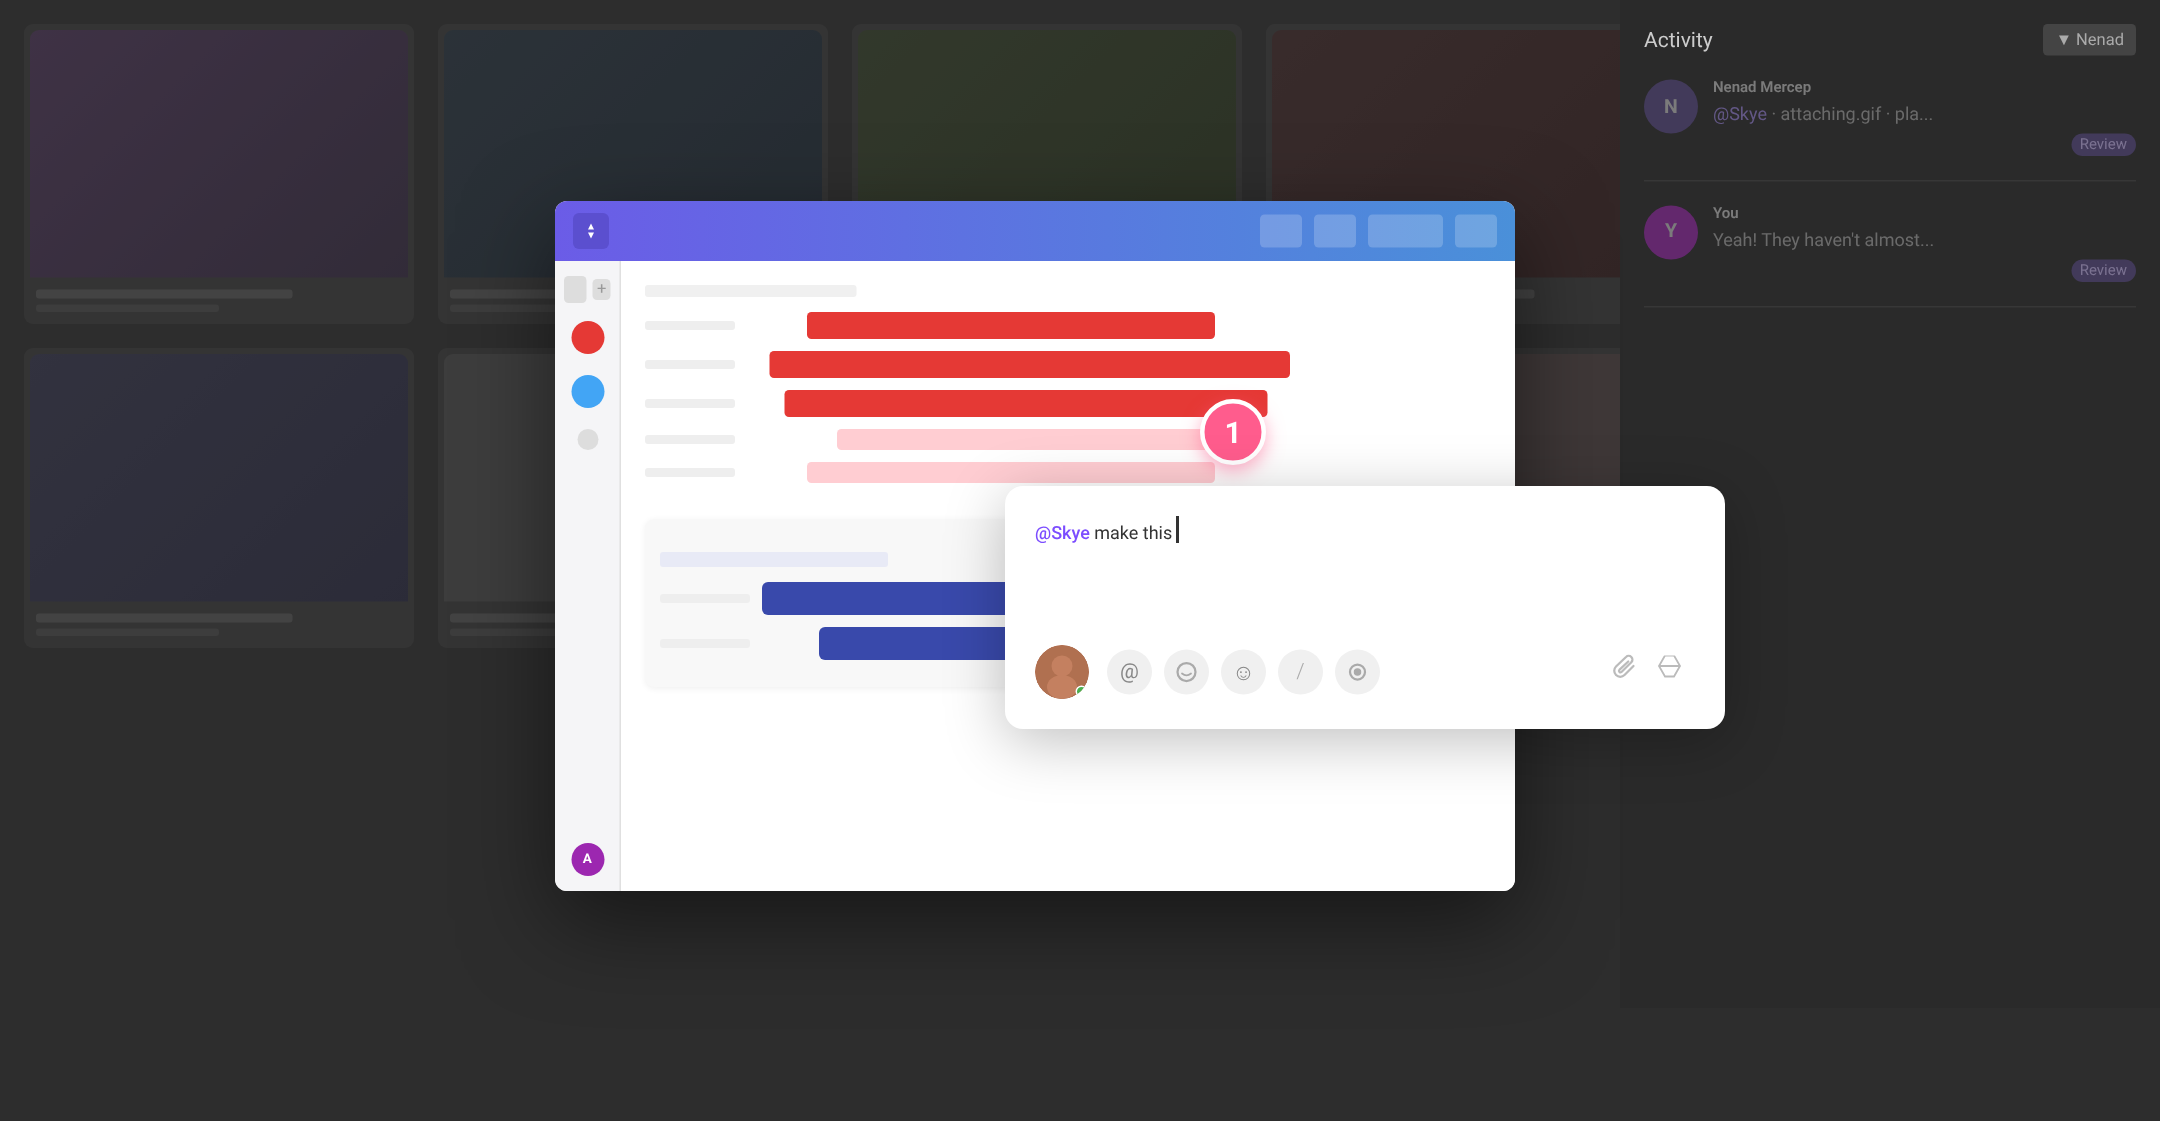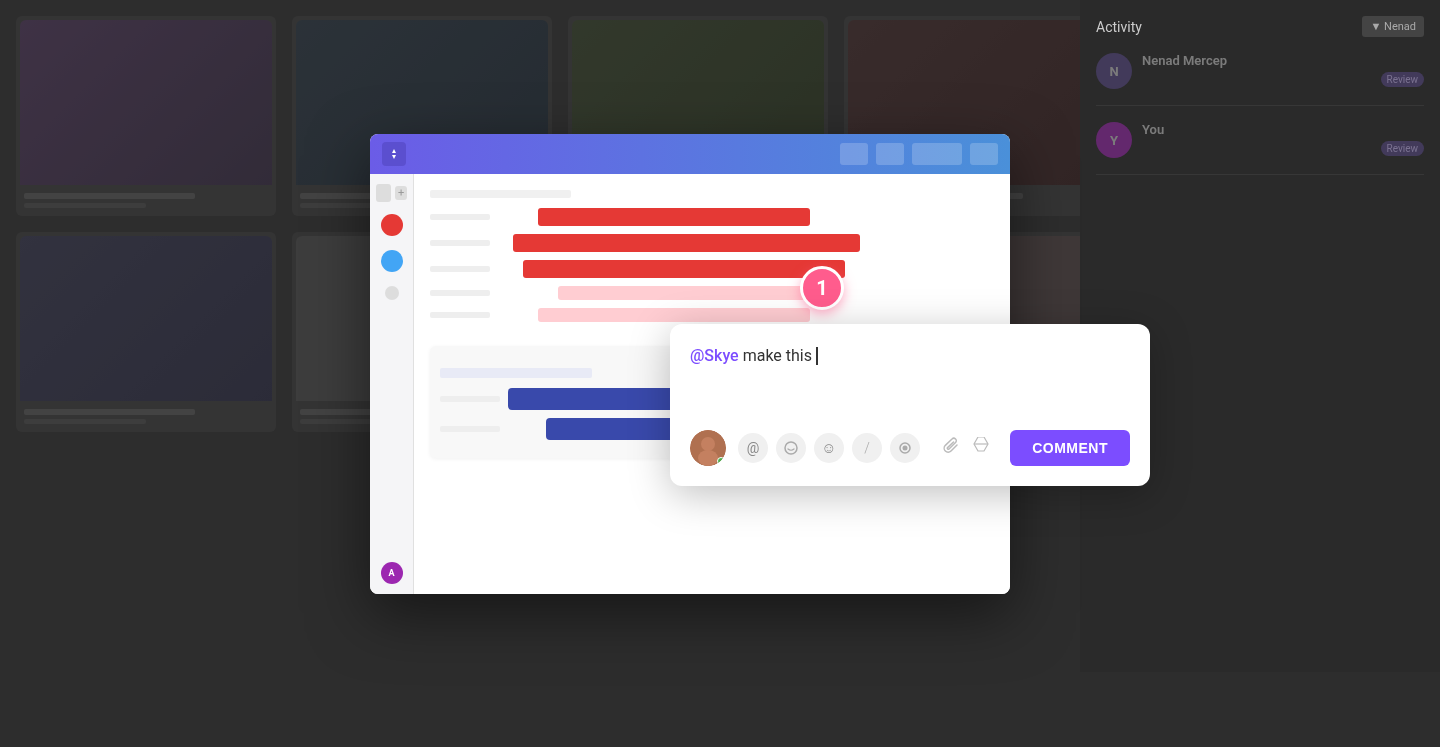--- a/index.html
+++ b/index.html
@@ -63,21 +63,21 @@
       justify-content: center;
       font-size: 13px;
       color: #ccc;
       font-weight: bold;
     }
 
     .bp-content { flex: 1; }
 
     .bp-name {
       color: #ccc;
-      font-size: 13px;
+      font-size: 10px;
       font-weight: 600;
       margin-bottom: 4px;
     }
 
     .bp-comment {
       color: #aaa;
       font-size: 12px;
       line-height: 1.4;
     }
 
@@ -223,21 +223,21 @@
       width: 480px;
       background: white;
       border-radius: 12px;
       box-shadow: 0 8px 40px rgba(0,0,0,0.25);
       padding: 20px;
       z-index: 20;
     }
 
     .comment-input-area {
       min-height: 70px;
-      font-size: 16px;
+      font-size: 12px;
       color: #333;
       margin-bottom: 16px;
       line-height: 1.5;
     }
 
     .mention-text { color: #7c4dff; font-weight: 500; }
 
     .cursor {
       display: inline-block;
       width: 2px;
@@ -448,31 +448,38 @@
   <div class="bp-header">
     <span class="bp-title">Activity</span>
     <span class="bp-filter">▼ Nenad</span>
   </div>
 
   <div style="opacity: 0.5;">
     <div class="bp-item">
       <div class="bp-avatar" style="background: #5a4a8a;">N</div>
       <div class="bp-content">
         <div class="bp-name">Nenad Mercep</div>
+        <div class="bp-comment">
+          <span class="bp-mention">@Skye</span>
+          <span> · attaching.gif · pla...</span>
+        </div>
         <div class="bp-meta">
           <span></span>
           <span class="bp-review-badge">Review</span>
         </div>
       </div>
     </div>
 
     <div class="bp-item">
       <div class="bp-avatar" style="background: #9c27b0;">Y</div>
       <div class="bp-content">
         <div class="bp-name">You</div>
+        <div class="bp-comment">
+          <span>Yeah! They haven't almost...</span>
+        </div>
         <div class="bp-meta">
           <span></span>
           <span class="bp-review-badge">Review</span>
         </div>
       </div>
     </div>
   </div>
 </div>
 
 <div class="main-container">
@@ -623,16 +630,15 @@
           </svg>
         </span>
         <span class="drive-icon" title="Google Drive">
           <svg width="18" height="18" viewBox="0 0 18 18" fill="none">
             <path d="M6 14l-4-7 4-7h6l4 7-4 7z" stroke="#bbb" stroke-width="1.2" fill="none"></path>
             <path d="M2 7h14" stroke="#bbb" stroke-width="1.2"></path>
           </svg>
         </span>
       </div>
 
-      <button class="comment-btn">COMMENT</button>
     </div>
   </div>
 </div>
 
 </body></html>

